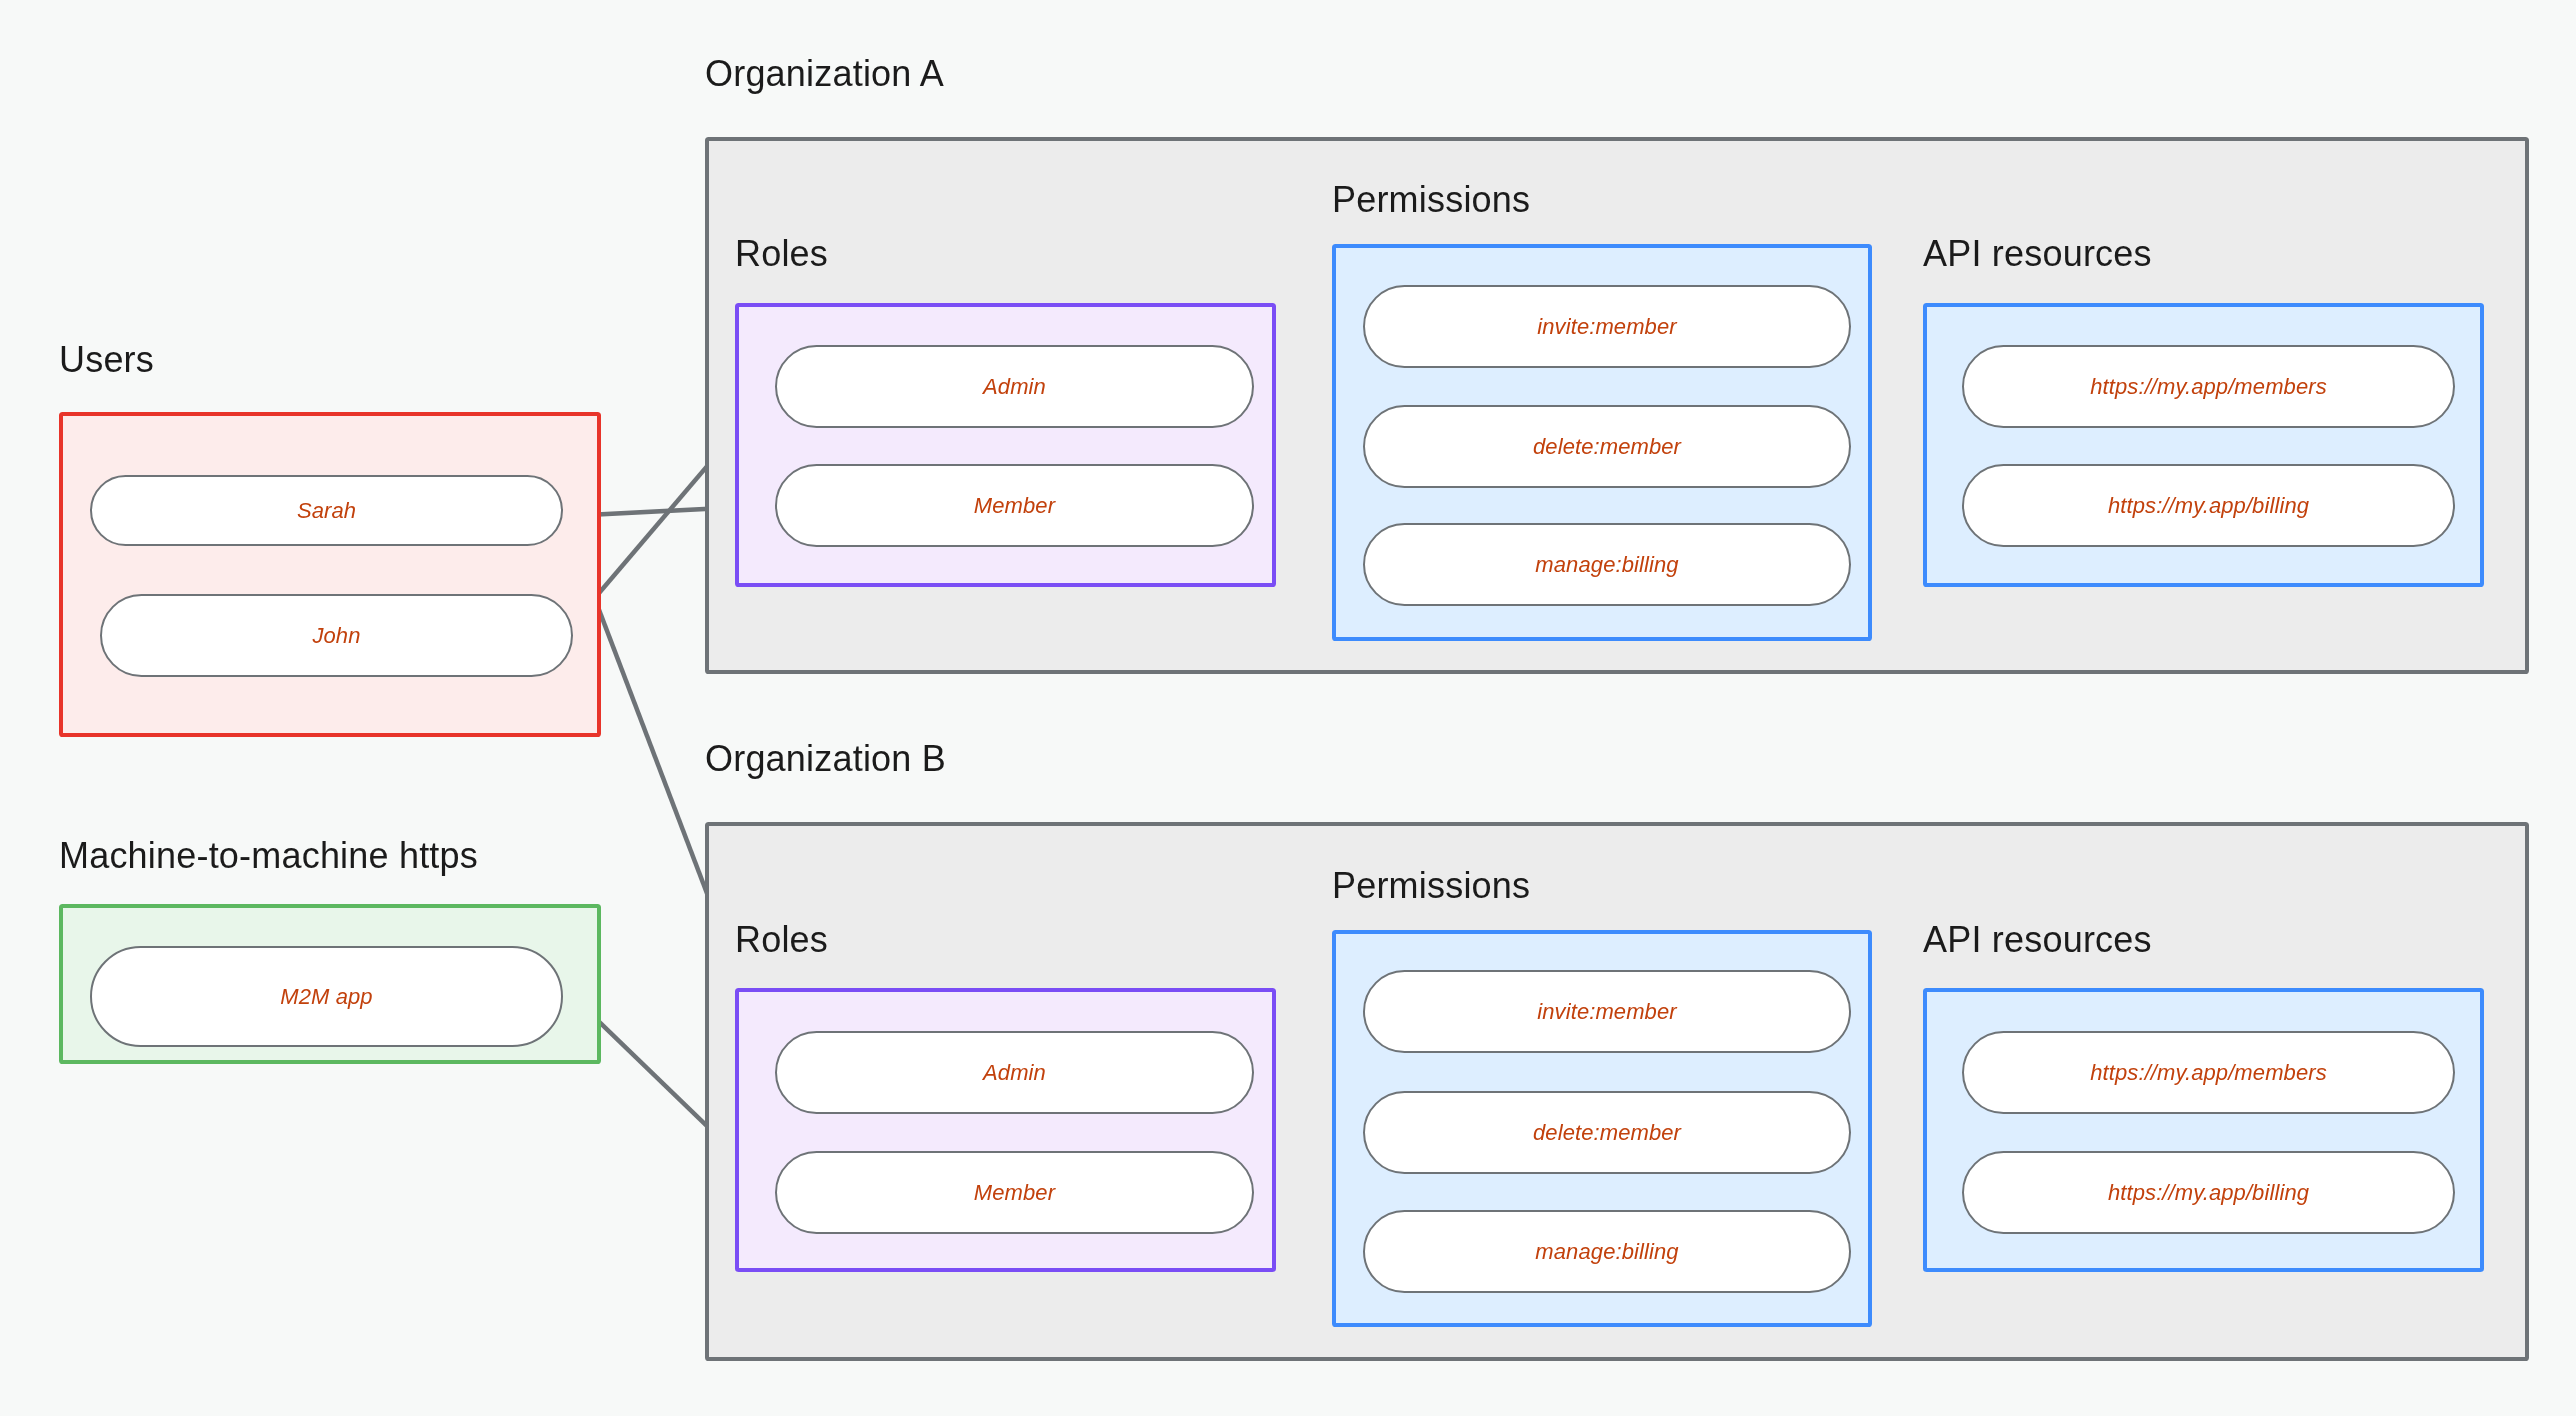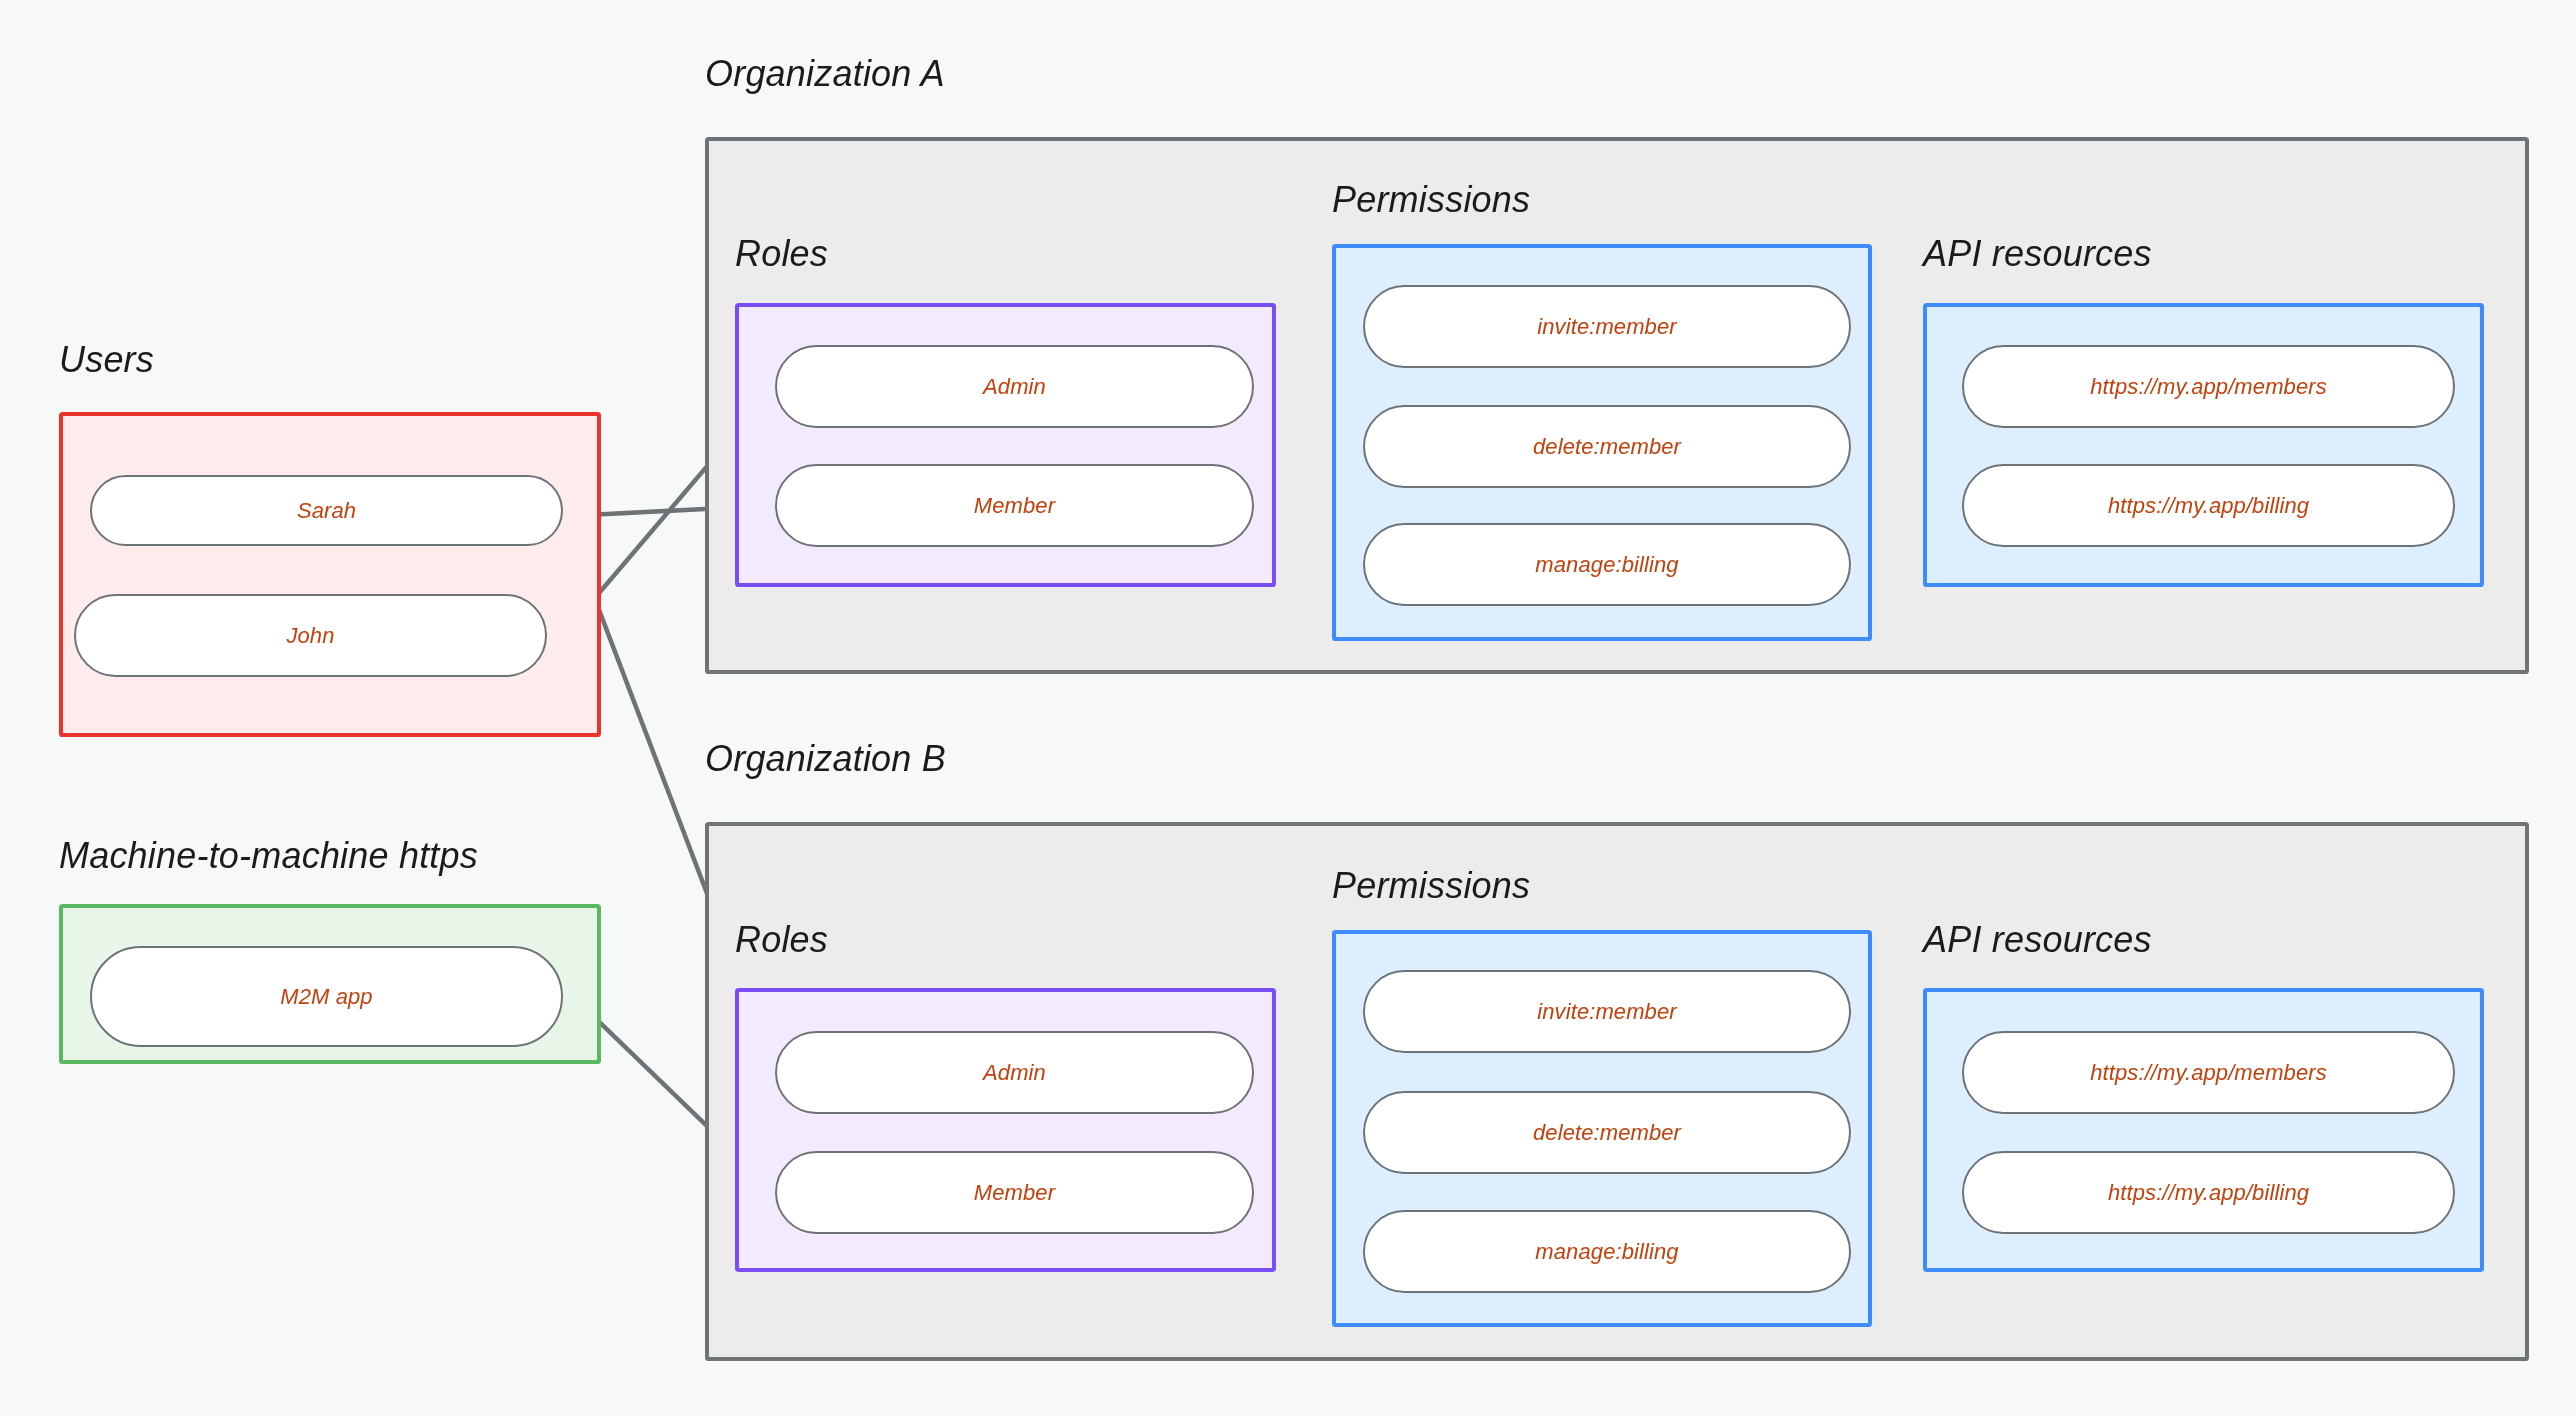--- a/index.html
+++ b/index.html
@@ -19,21 +19,20 @@
 
   
   .caption {
     position: absolute;
     font-size: 36px;
     font-weight: 400;
     color: #1b1b1b;
     letter-spacing: 0.2px;
     white-space: nowrap;
     line-height: 1;
-    font-style: italic;
   }
 
   
   .group {
     position: absolute;
     box-sizing: border-box;
     border-radius: 3.6px;
   }
   .org-box {
     background: #ececec;
@@ -135,21 +134,21 @@
   </svg>
 
   <div class="caption" style="left:59px; top:342px;">Users</div>
 
   <div class="group users-box" style="left:59px; top:412px; width:542px; height:325px;"></div>
 
   <div class="pill" style="left:90px; top:475px; width:473px; height:71px;">
     <span>Sarah</span>
   </div>
 
-  <div class="pill" style="left:74px; top:594px; width:473px; height:83px;">
+  <div class="pill" style="left:100px; top:594px; width:473px; height:83px;">
     <span>John</span>
   </div>
 
   <div class="caption" style="left:59px; top:838px;">Machine-to-machine https</div>
 
   <div class="group m2m-box" style="left:59px; top:904px; width:542px; height:160px;"></div>
 
   <div class="pill" style="left:90px; top:946px; width:473px; height:101px;justify-content:center;">
     <span>M2M app</span>
   </div>

